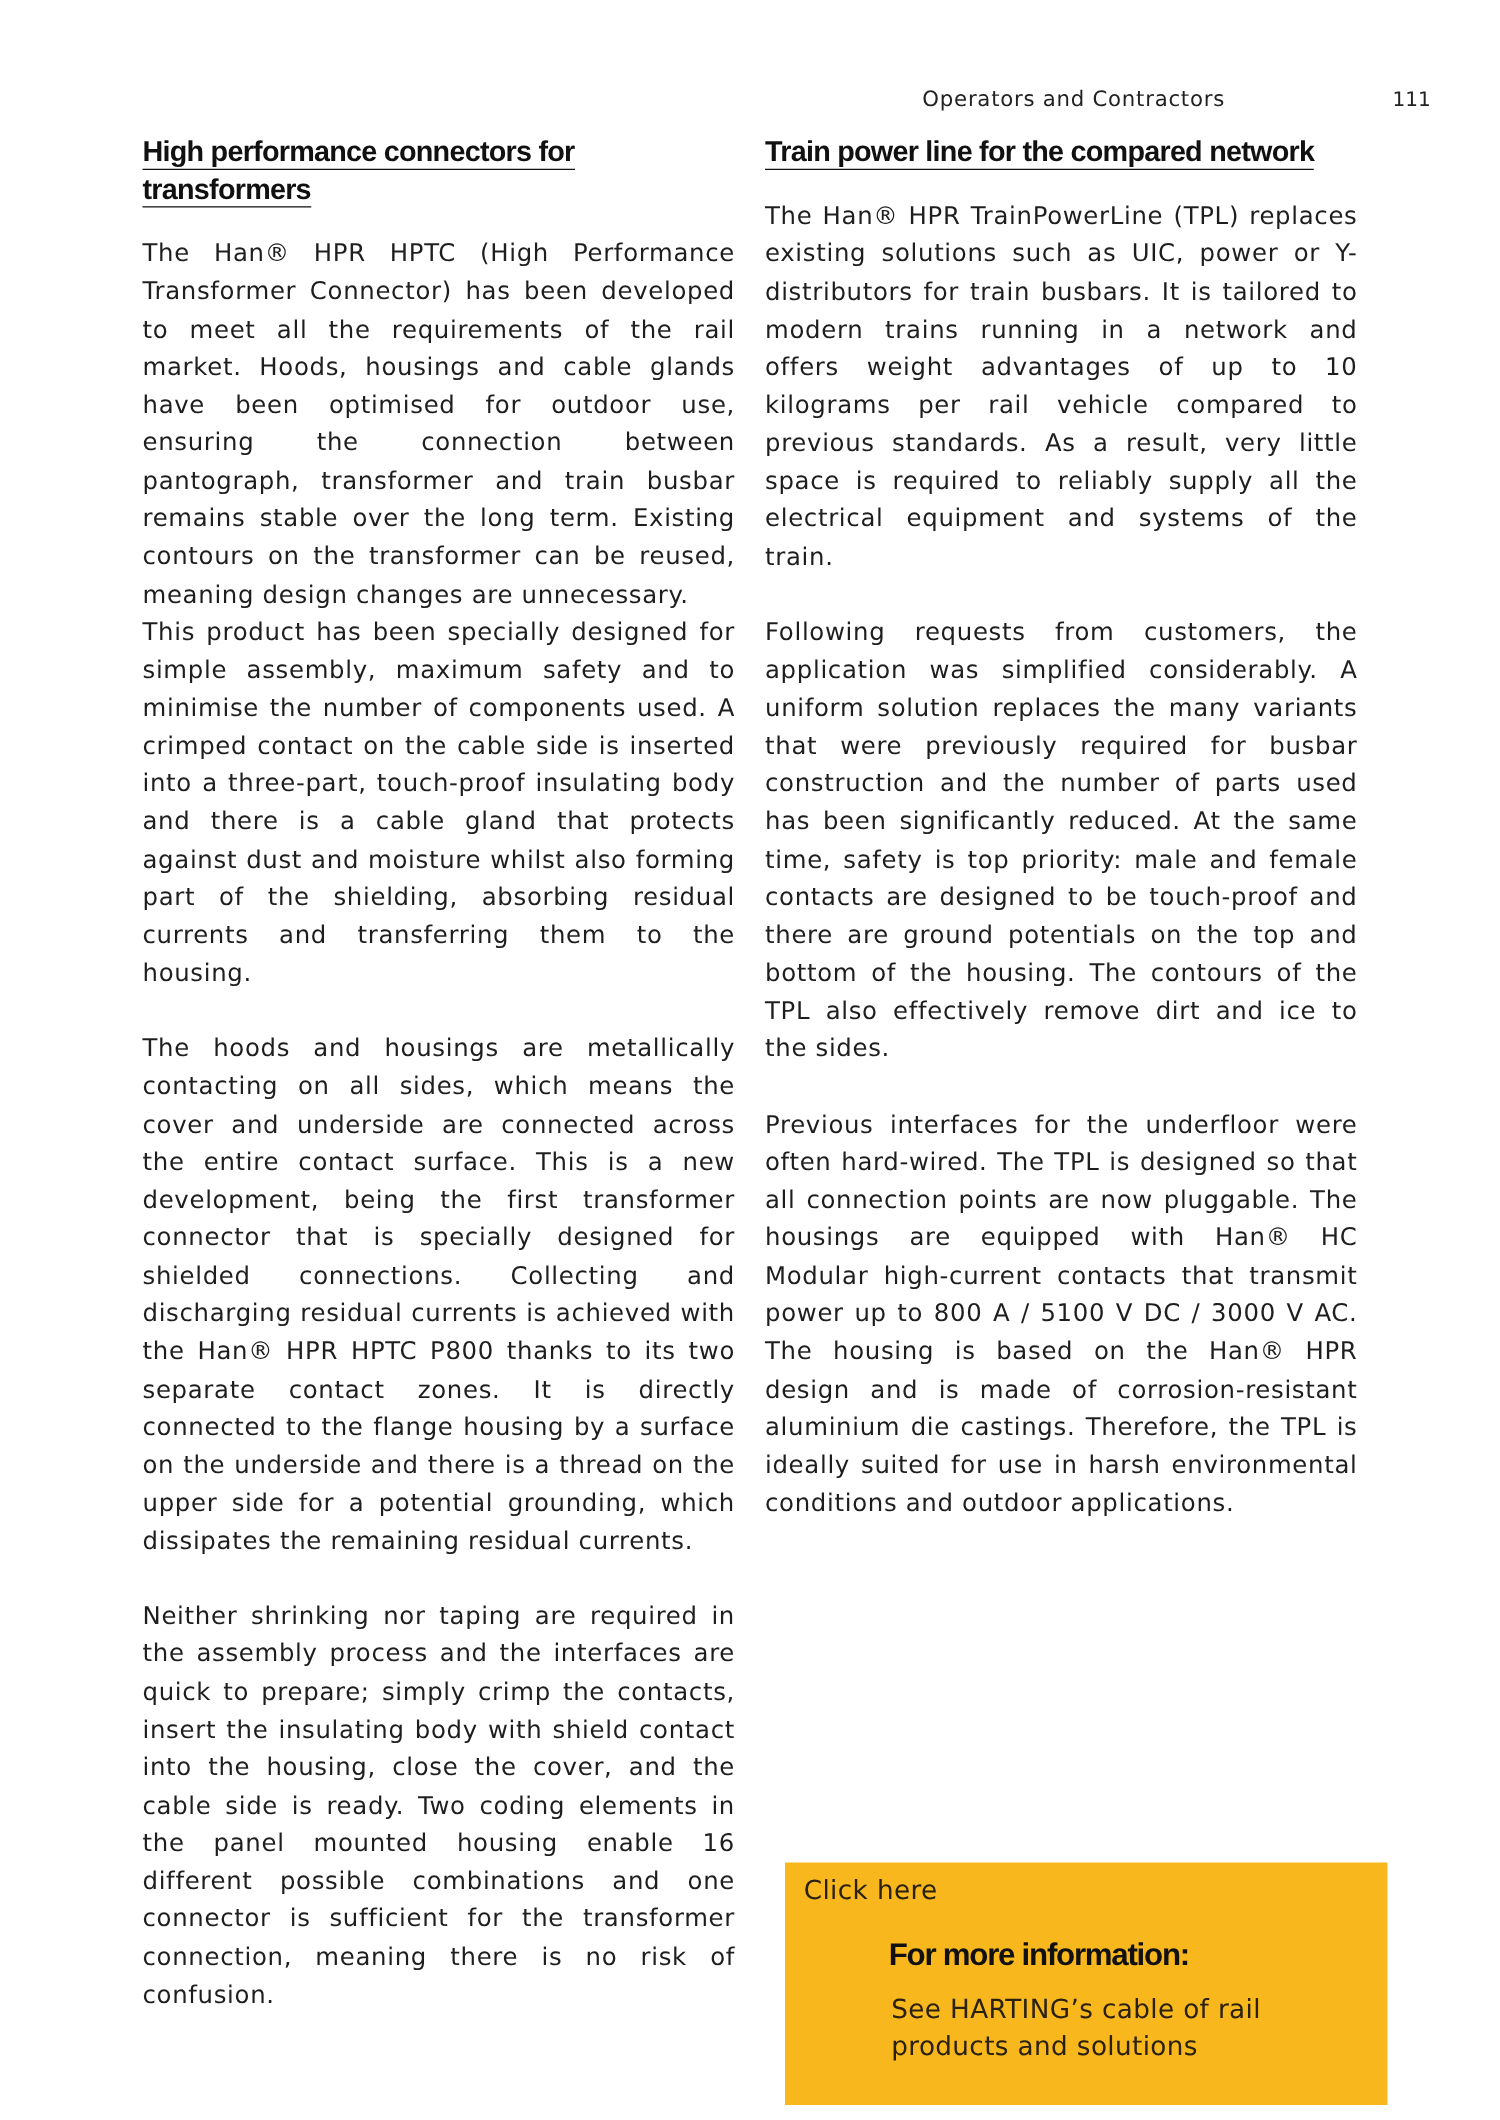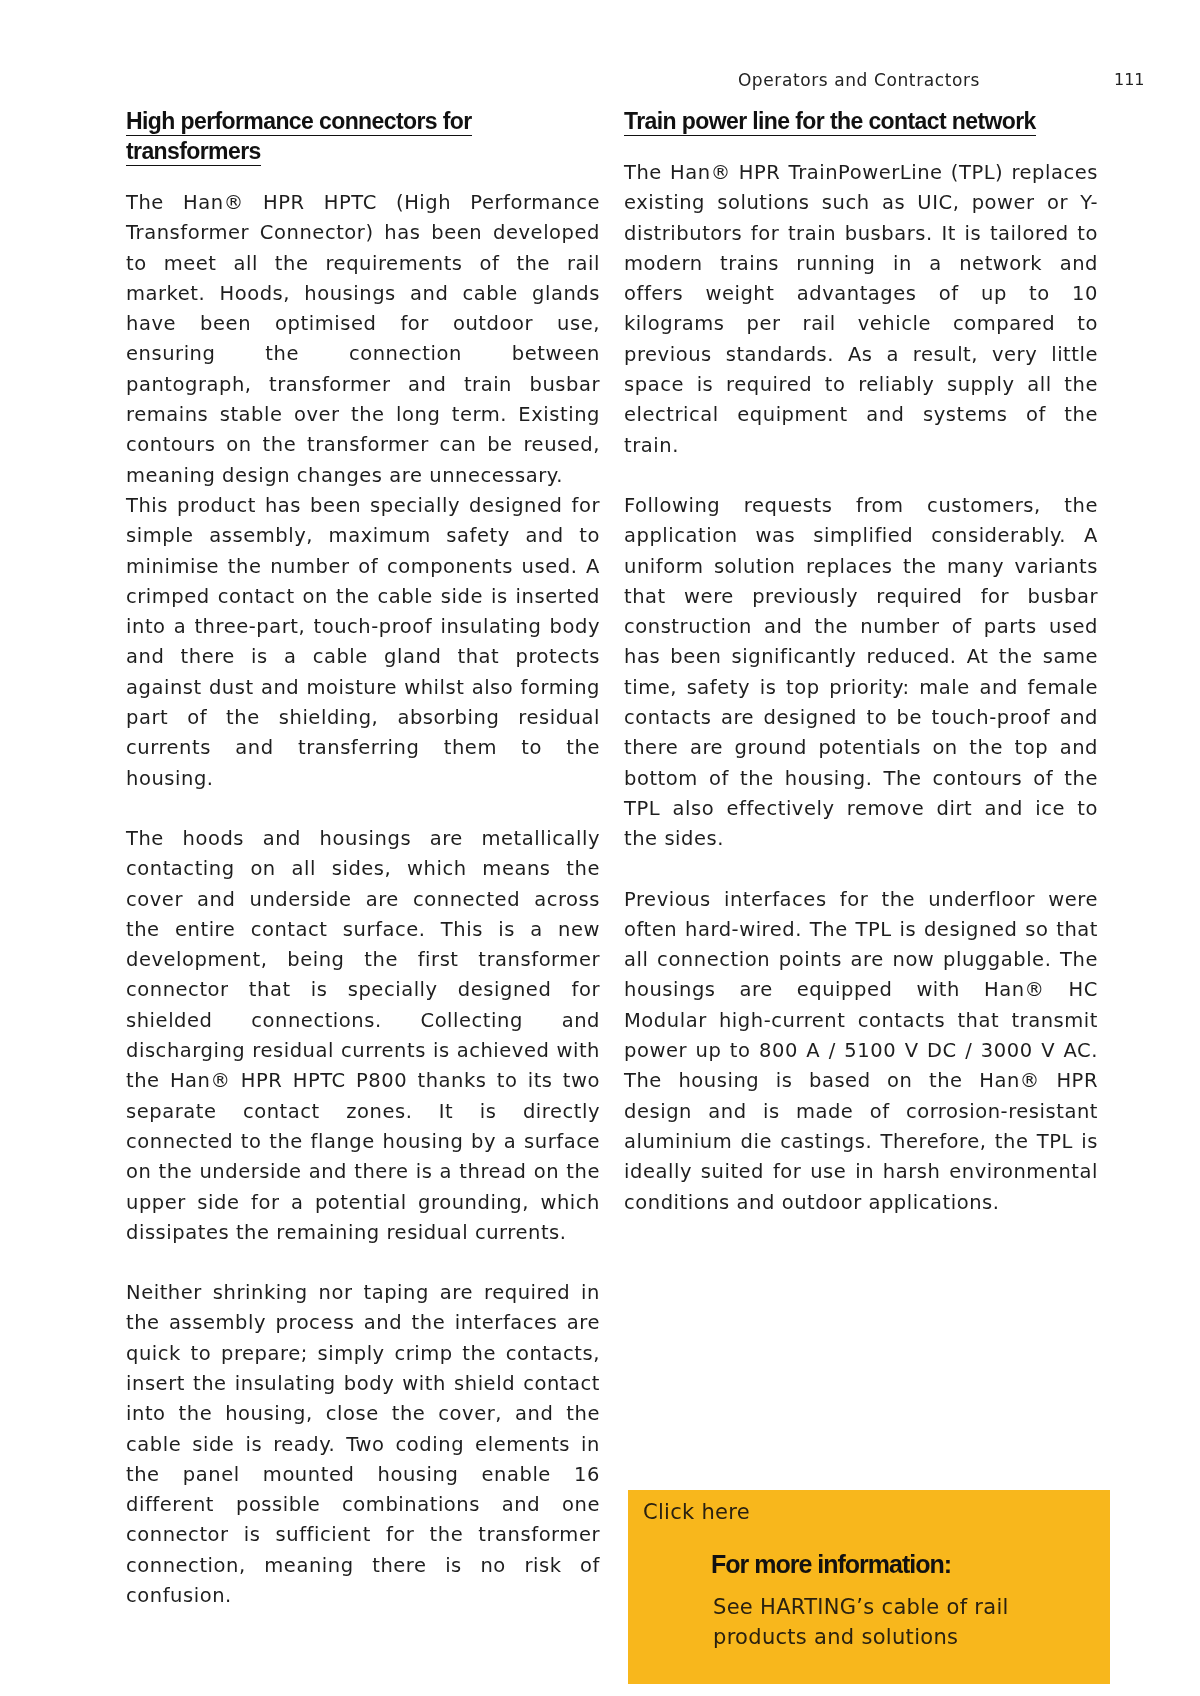--- a/index.html
+++ b/index.html
@@ -1,21 +1,21 @@
 <!DOCTYPE html>
 <html><head>
 <meta charset="utf-8">
 <style>
   html, body { margin:0; padding:0; background:#ffffff; }
   body { width:1200px; height:1696px; position:relative; overflow:hidden;
          font-family:"DejaVu Sans", sans-serif; color:#1a1a1a; }
   .header { position:absolute; top:34px; right:0; width:1200px; height:24px;margin-top:36px; }
   .header .section { position:absolute; right:220px; top:0; font-size:17px; letter-spacing:0.6px; color:#222; }
   .header .page-num { position:absolute; left:1114px; top:0; font-size:16px; color:#222; }
-  .col { position:absolute; top:106px; width:474px;margin-left:12px; }
+  .col { position:absolute; top:106px; width:474px; }
   .col.left { left:114px; }
   .col.right { left:612px; }
   .heading { font-family:"Liberation Sans", sans-serif; font-weight:bold; font-size:23px;
              letter-spacing:-0.6px; line-height:30px; color:#111; margin:0 0 22px 0; }
   .heading span { border-bottom:1.5px solid #111; padding-bottom:1px; }
   .para { font-size:19.5px; line-height:30.3px; text-align:justify; letter-spacing:0.55px;
           color:#1e1e1e; margin:0 0 30px 0; hyphens:none; }
   .para.tight { margin-bottom:0; }
   .info-box { position:absolute; left:628px; top:1490px; width:482px; height:194px; background:#F8B71C; }
   .info-box .click { position:absolute; left:15px; top:10px; font-size:21px; color:#2a2110; letter-spacing:0.3px; }
@@ -34,21 +34,21 @@
 
 <div class="col left">
   <h2 class="heading"><span>High performance connectors for transformers</span></h2>
   <p class="para tight">The Han® HPR HPTC (High Performance Transformer Connector) has been developed to meet all the requirements of the rail market. Hoods, housings and cable glands have been optimised for outdoor use, ensuring the connection between pantograph, transformer and train busbar remains stable over the long term. Existing contours on the transformer can be reused, meaning design changes are unnecessary.</p>
   <p class="para">This product has been specially designed for simple assembly, maximum safety and to minimise the number of components used. A crimped contact on the cable side is inserted into a three-part, touch-proof insulating body and there is a cable gland that protects against dust and moisture whilst also forming part of the shielding, absorbing residual currents and transferring them to the housing.</p>
   <p class="para">The hoods and housings are metallically contacting on all sides, which means the cover and underside are connected across the entire contact surface. This is a new development, being the first transformer connector that is specially designed for shielded connections. Collecting and discharging residual currents is achieved with the Han® HPR HPTC P800 thanks to its two separate contact zones. It is directly connected to the flange housing by a surface on the underside and there is a thread on the upper side for a potential grounding, which dissipates the remaining residual currents.</p>
   <p class="para">Neither shrinking nor taping are required in the assembly process and the interfaces are quick to prepare; simply crimp the contacts, insert the insulating body with shield contact into the housing, close the cover, and the cable side is ready. Two coding elements in the panel mounted housing enable 16 different possible combinations and one connector is sufficient for the transformer connection, meaning there is no risk of confusion.</p>
 </div>
 
 <div class="col right">
-  <h2 class="heading"><span>Train power line for the contact network</span></h2>
+  <h2 class="heading"><span>Train power line for the compared network</span></h2>
   <p class="para">The Han® HPR TrainPowerLine (TPL) replaces existing solutions such as UIC, power or Y-distributors for train busbars. It is tailored to modern trains running in a network and offers weight advantages of up to 10 kilograms per rail vehicle compared to previous standards. As a result, very little space is required to reliably supply all the electrical equipment and systems of the train.</p>
   <p class="para">Following requests from customers, the application was simplified considerably. A uniform solution replaces the many variants that were previously required for busbar construction and the number of parts used has been significantly reduced. At the same time, safety is top priority: male and female contacts are designed to be touch-proof and there are ground potentials on the top and bottom of the housing. The contours of the TPL also effectively remove dirt and ice to the sides.</p>
   <p class="para">Previous interfaces for the underfloor were often hard-wired. The TPL is designed so that all connection points are now pluggable. The housings are equipped with Han® HC Modular high-current contacts that transmit power up to 800 A / 5100 V DC / 3000 V AC. The housing is based on the Han® HPR design and is made of corrosion-resistant aluminium die castings. Therefore, the TPL is ideally suited for use in harsh environmental conditions and outdoor applications.</p>
 </div>
 
 <div class="info-box">
   <span class="click">Click here</span>
   <span class="title">For more information:</span>
   <span class="sub">See HARTING’s cable of rail products and solutions</span>
 </div>

